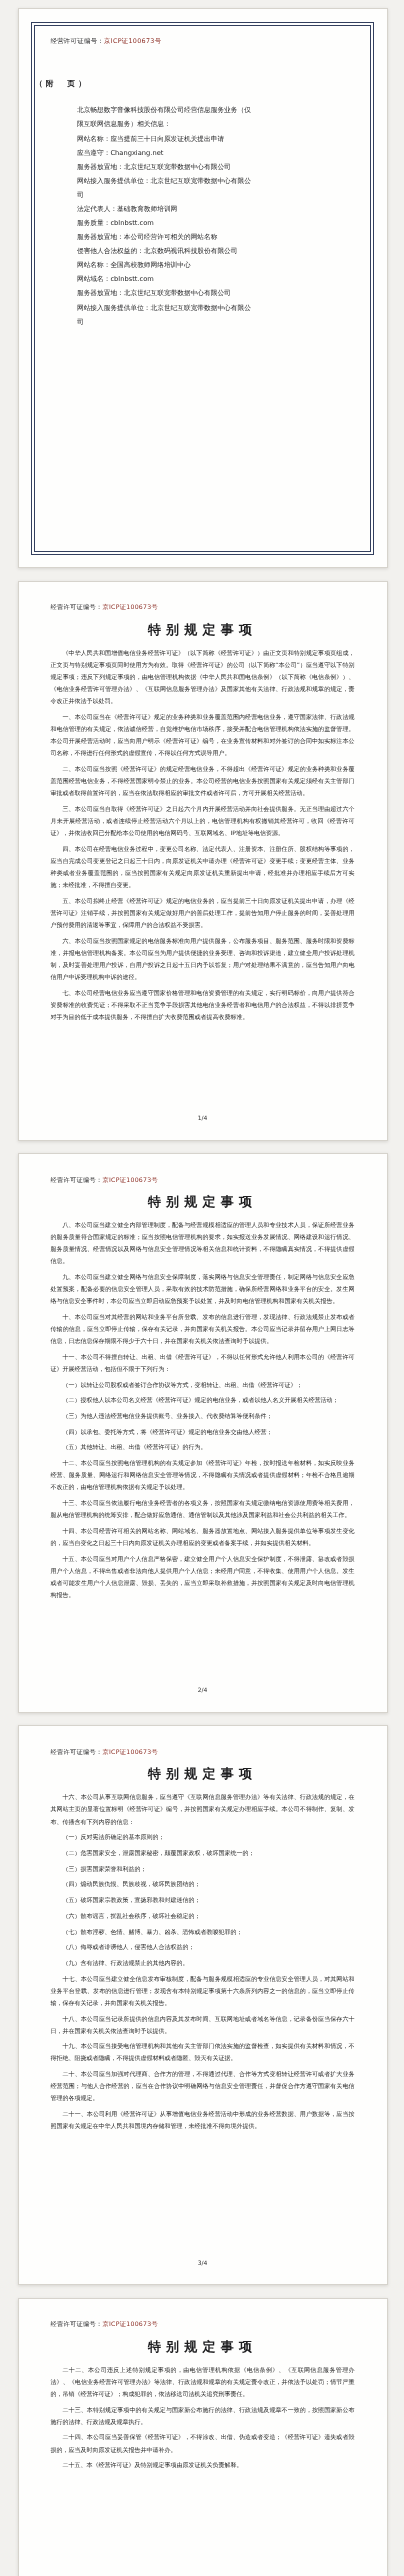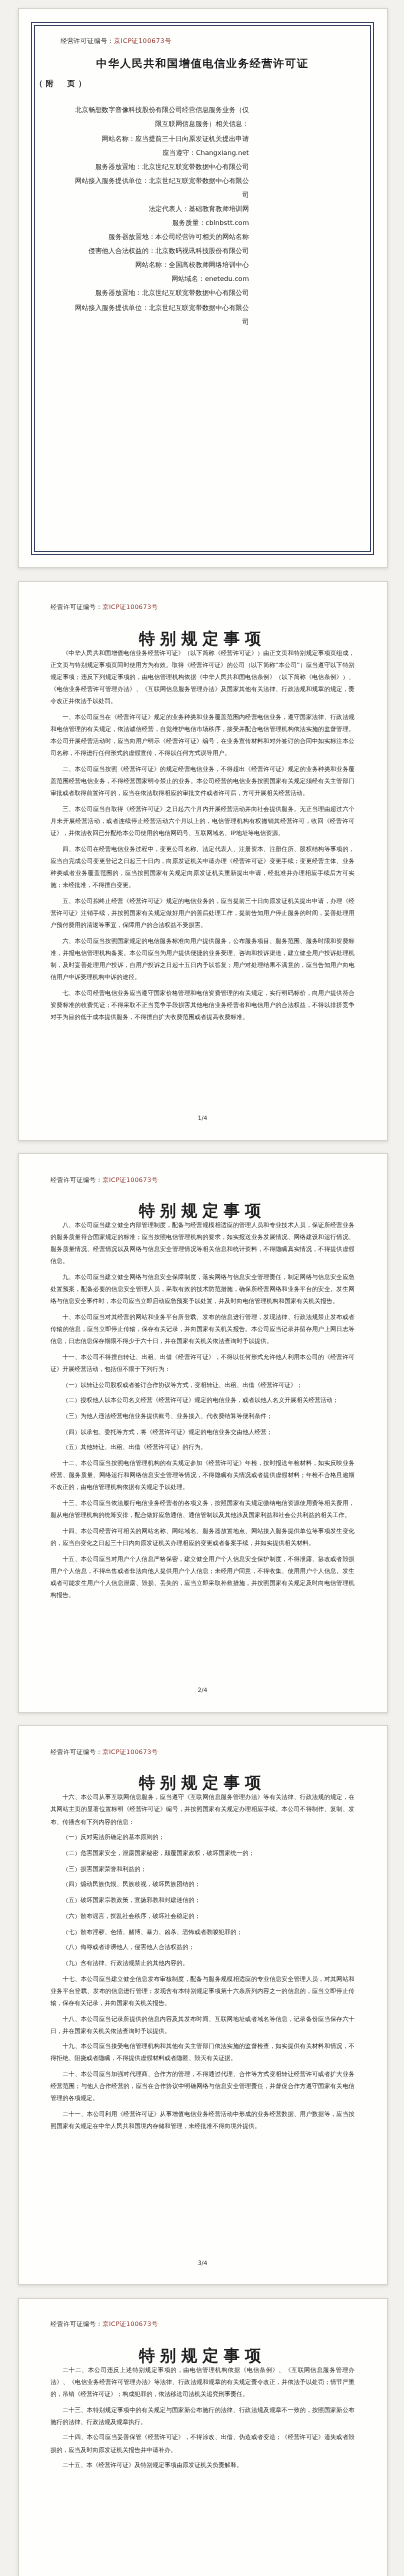--- a/index.html
+++ b/index.html
@@ -29,50 +29,50 @@
     border: 1.5px solid #333f5e;
     padding: 2.1px;
   }
   .frame-inner {
     width: 100%; height: 100%;
     border: 0.5px solid #333f5e;
     position: relative;
   }
   .cert-no {
     position: absolute; top: 11.3px; left: 15.5px;
-    font-size: 6.4px; letter-spacing: 0.3px; margin-left: 10px;
+    font-size: 6.4px; letter-spacing: 0.3px;
   }
   .lic-no { color: #8d2f26; }
   .cert-title {
     position: absolute; top: 31px; left: 0; right: 0;
     margin: 0; text-align: center;
     font-family: "DejaVu Serif", "Liberation Serif", serif;
     font-size: 10.8px; font-weight: bold; letter-spacing: 1px;
   }
   .cert-sub {
     position: absolute; top: 53px; left: 0; right: 0;
     text-align: left; font-size: 7.7px; letter-spacing: 3.1px; font-weight: bold;
     font-family: "DejaVu Serif", "Liberation Serif", serif;
   }
   .cert-body {
-    position: absolute; top: 77px; left: 36px; width: 178px;
-    font-size: 6.7px; line-height: 2.1; text-align: right;
+    position: absolute; top: 77px; left: 42px; width: 178px;
+    font-size: 6.7px; line-height: 2.1; text-align: left;
   }
   .cert-intro { margin: 0 0 1px; }
   .cert-line { margin: 0; }
 
   
   .sp-head {
     position: absolute; top: 21.6px; left: 32px;
     font-size: 6.2px; letter-spacing: 0.3px;
   }
   .sp-title {
     position: absolute; top: 39px; left: 0; right: 0;
-    margin: 8px; text-align: center;
-    font-size: 16px; font-weight: bold; letter-spacing: 5.2px;
+    margin: 0; text-align: center;
+    font-size: 13px; font-weight: bold; letter-spacing: 5.2px;
   }
   .sp-paras {
     position: absolute; top: 65px; left: 32px; right: 32px;
     font-size: 6px; line-height: 2.02; text-align: justify;
     color: #222;
   }
   .para { margin: 0 0 3.6px; text-indent: 2em; }
   .sp-footer {
     position: absolute; bottom: 18.5px; left: 0; right: 0;
     text-align: center; font-size: 6px; color: #333;
@@ -80,21 +80,20 @@
 </style>
 </head>
 <body>
 
 <div class="scan">
 
   <section class="page">
     <div class="frame">
       <div class="frame-inner">
         <div class="cert-no"><span>经营许可证编号：</span><span class="lic-no">京ICP证100673号</span></div>
-        <h1 class="cert-title">中华人民共和国增值电信业务经营许可证</h1>
         <div class="cert-sub">（附　页）</div>
         <div class="cert-body">
           <p class="cert-intro">北京畅想数字音像科技股份有限公司经营信息服务业务（仅限互联网信息服务）相关信息：</p>
           <div>
   <p class="cert-line">网站名称：应当提前三十日向原发证机关提出申请</p>
 
   <p class="cert-line">应当遵守：Changxiang.net</p>
 
   <p class="cert-line">服务器放置地：北京世纪互联宽带数据中心有限公司</p>
 
@@ -103,21 +102,21 @@
   <p class="cert-line">法定代表人：基础教育教师培训网</p>
 
   <p class="cert-line">服务质量：cblnbstt.com</p>
 
   <p class="cert-line">服务器放置地：本公司经营许可相关的网站名称</p>
 
   <p class="cert-line">侵害他人合法权益的：北京数码视讯科技股份有限公司</p>
 
   <p class="cert-line">网站名称：全国高校教师网络培训中心</p>
 
-  <p class="cert-line">网站域名：enetedu.com</p>
+  <p class="cert-line">网站域名：cblnbstt.com</p>
 
   <p class="cert-line">服务器放置地：北京世纪互联宽带数据中心有限公司</p>
 
   <p class="cert-line">网站接入服务提供单位：北京世纪互联宽带数据中心有限公司</p>
 </div>
         </div>
       </div>
     </div>
   </section>
 

